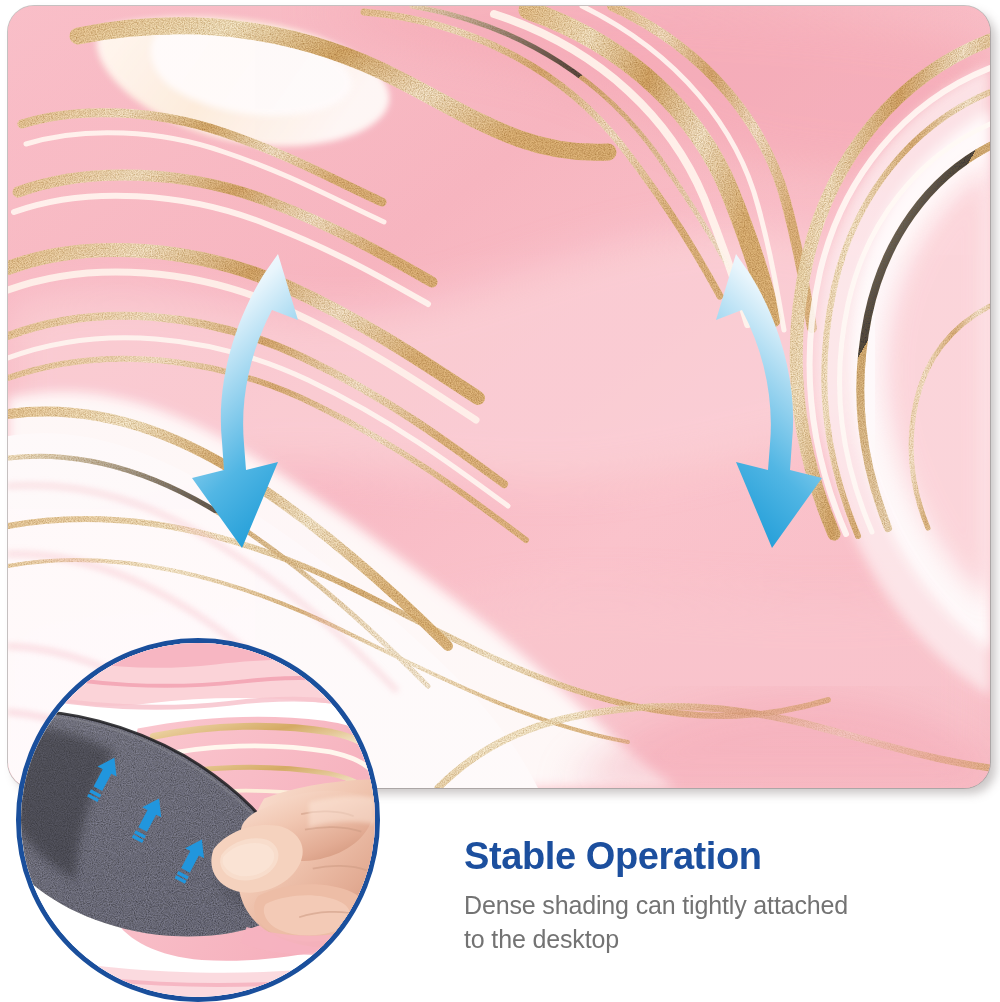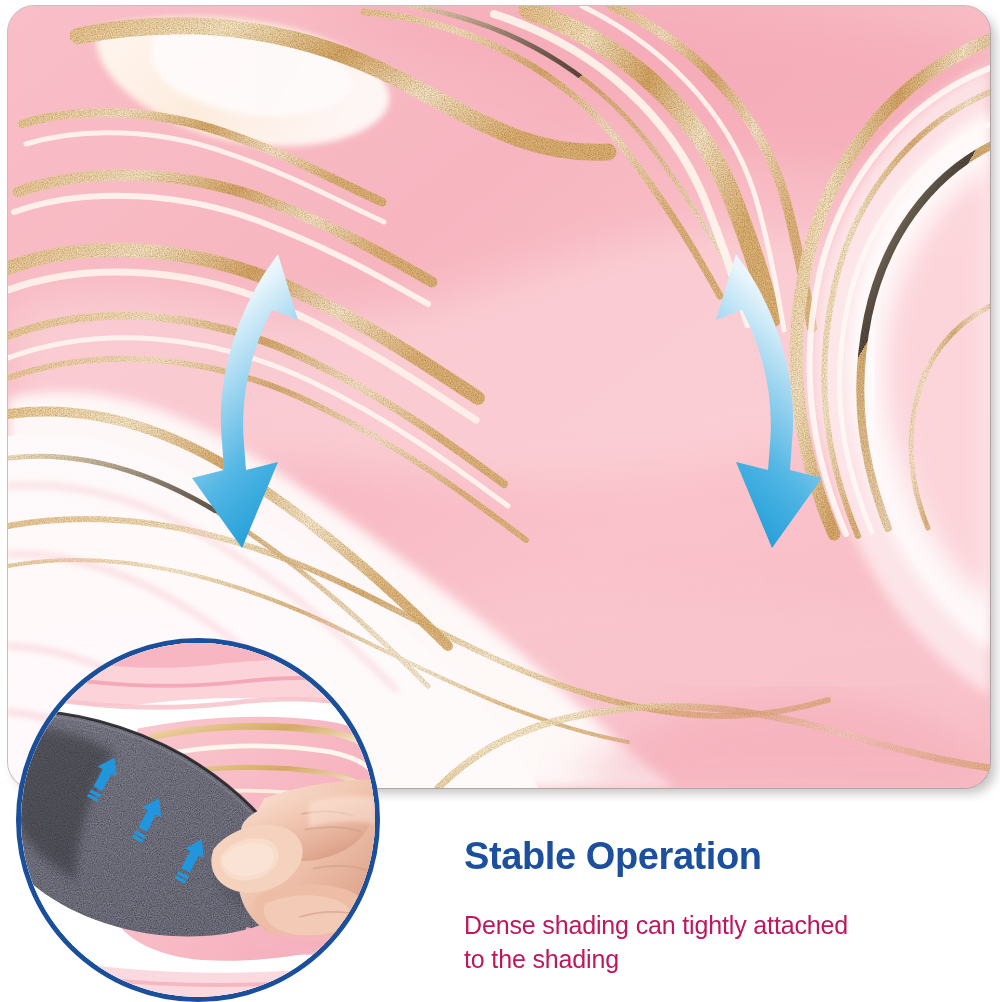--- a/index.html
+++ b/index.html
@@ -70,23 +70,23 @@
   }
   .feature-title {
     font-size: 38px;
     font-weight: bold;
     color: #1c4f9e;
     letter-spacing: -0.4px;
     line-height: 1.1;
     white-space: nowrap;
   }
   .feature-body {
-    margin-top: 30px;
+    margin-top: 10px;
     font-size: 25px;
-    color: #be185d;
+    color: #737373;
     line-height: 1.38;
     letter-spacing: -0.15px;
   }
 </style>
 </head>
 <body>
 
 <div id="stage">
 
   <div class="mousepad">
@@ -413,17 +413,17 @@
 
       <path d="M0,320 C80,336 190,344 290,336 C330,332 352,328 364,324 L364,364 L0,364 Z" fill="#fbd6db" opacity="0.9"></path>
       <path d="M0,336 C86,350 196,356 294,348 C332,344 352,340 364,336" fill="none" stroke="#f3a8b6" stroke-width="4" opacity="0.7"></path>
     </svg>
   </div>
 
   <div class="feature-text">
     <div class="feature-title">Stable Operation</div>
     <div class="feature-body">
       <div>Dense shading can tightly attached</div>
-      <div>to the shading</div>
+      <div>to the desktop</div>
     </div>
   </div>
 
 </div>
 
 </body></html>

